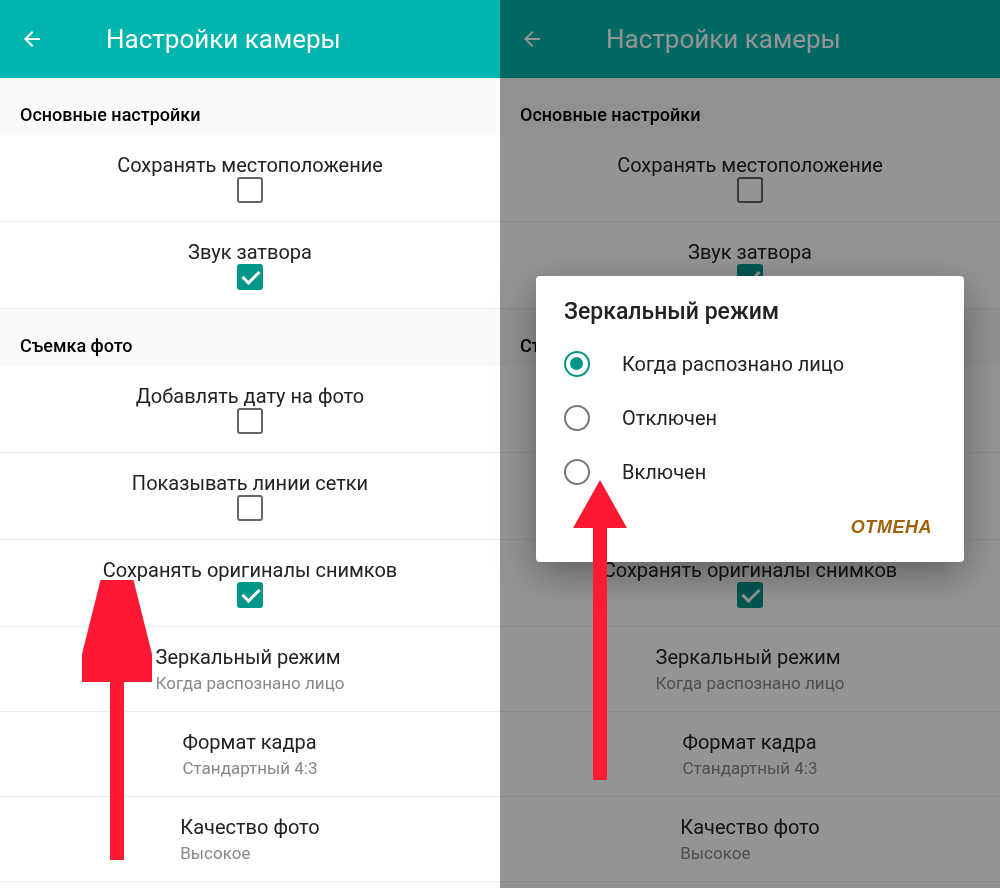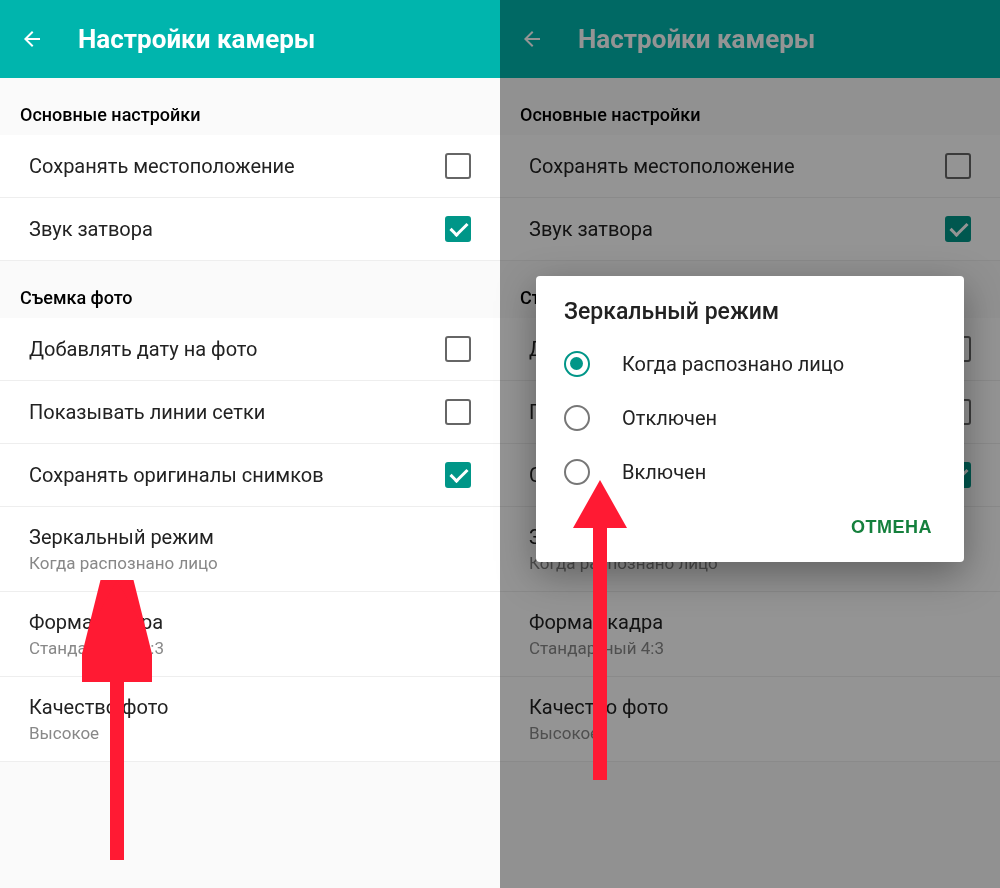--- a/index.html
+++ b/index.html
@@ -26,35 +26,37 @@
     color: #fff;
   }
   .header .back-icon {
     width: 28px; height: 28px;
     display: flex; align-items: center; justify-content: center;
     margin-right: 32px;
   }
   .header .back-icon svg { width: 24px; height: 24px; fill: #fff; }
   .header .title {
     font-size: 26px;
-    font-weight: 700;
+    font-weight: 400;
+    margin-left: 28px;
   }
   .section-header {
     padding: 26px 20px 10px 20px;
     font-size: 18px;
     font-weight: 500;
     color: #000000;
   }
   .row {
     background: #fff;
-    padding: 18px 29px;
+    padding: 18px 20px;
     display: flex;
     align-items: center;
     justify-content: space-between;
     border-bottom: 1px solid #eee;
+    flex-direction: column;
   }
   .row .texts { flex: 1; }
   .row .label {
     font-size: 20px;
     color: #222;
   }
   .row .sub {
     font-size: 17px;
     color: #888;
     margin-top: 4px;
@@ -127,25 +129,26 @@
     color: #222;
   }
   .dialog-actions {
     display: flex;
     justify-content: flex-end;
     padding: 10px 22px 4px 22px;
   }
   .dialog-cancel {
     font-size: 18px;
     font-weight: 600;
-    color: #15803d;
+    color: #a16207;
     background: none;
     border: none;
     padding: 8px 10px;
     letter-spacing: 0.5px;
+    font-style: italic;
   }
 
   .arrow {
     position: absolute;
     pointer-events: none;
   }
   .arrow svg { display: block; }
 </style>
 </head>
 <body>

